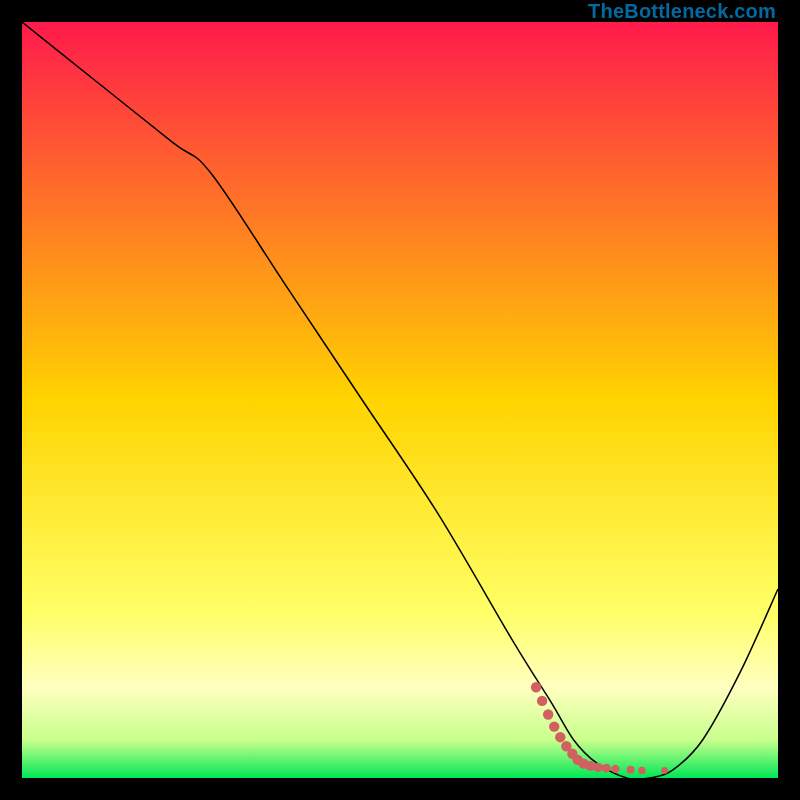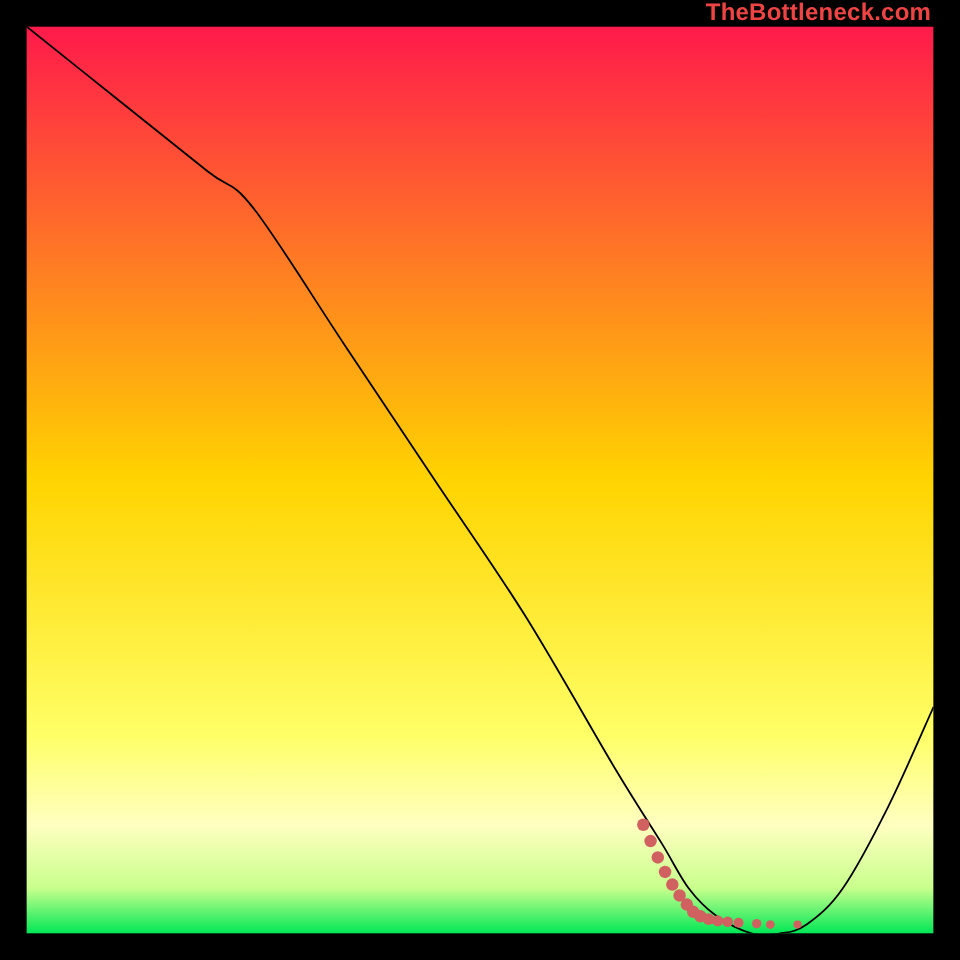--- a/index.html
+++ b/index.html
@@ -18,21 +18,21 @@
     height: 756px;
     background: #000;
   }
   .watermark {
     position: absolute;
     top: 0px;
     right: 24px;
     font-family: Arial, Helvetica, sans-serif;
     font-size: 20px;
     font-weight: 600;
-    color: #ef4444;
+    color: #0369a1;
     letter-spacing: 0.2px;
   }
   .plot-area {
     position: absolute;
     left: 22px;
     top: 22px;
     width: 756px;
     height: 756px;
   }
   .plot-area svg {

